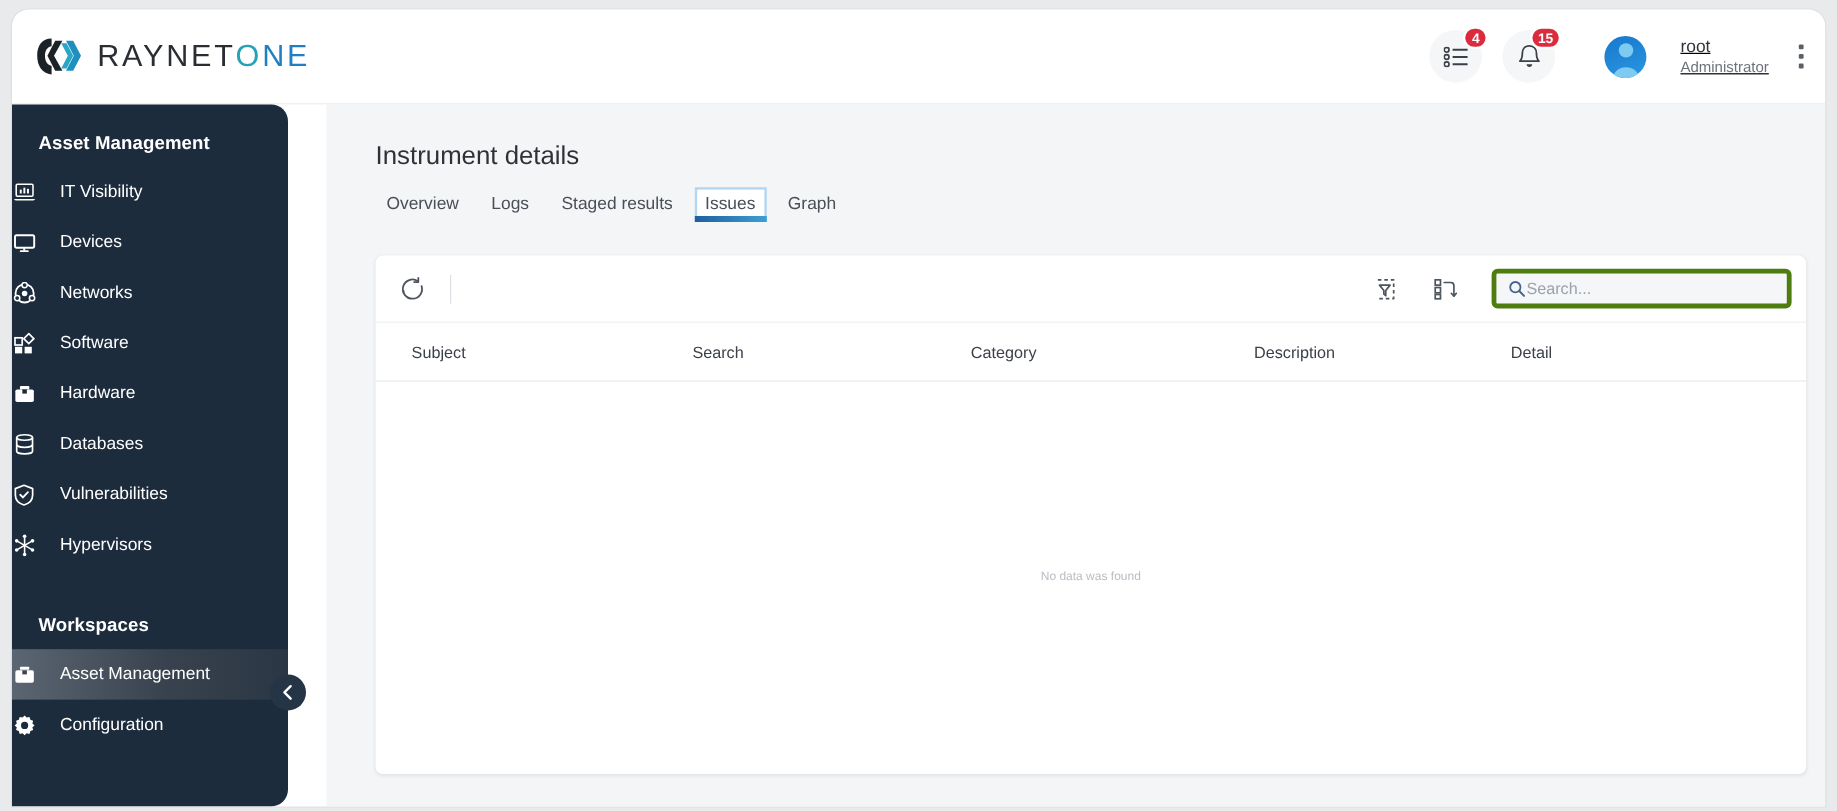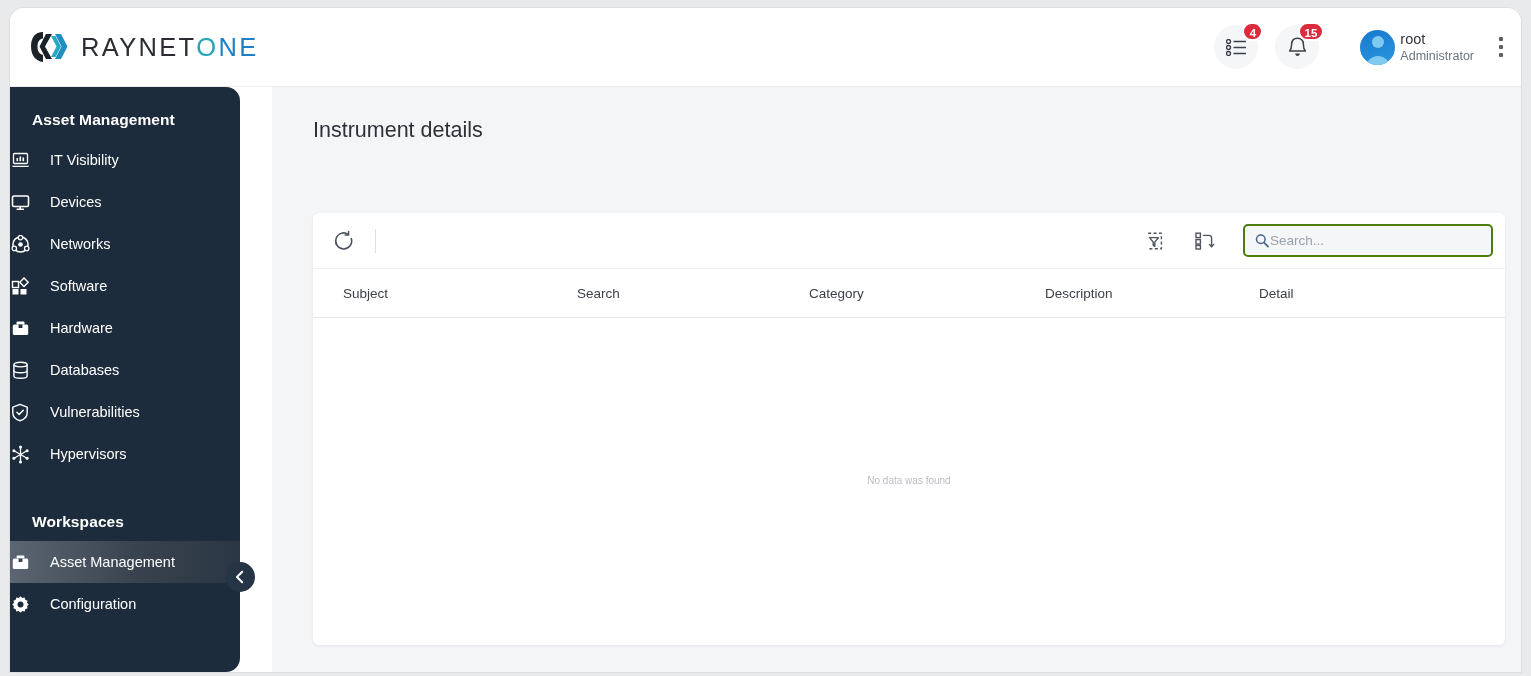--- a/index.html
+++ b/index.html
@@ -45,21 +45,21 @@
     background: #f5f6f7; display: flex; align-items: center; justify-content: center;
   }
   .icon-circle + .icon-circle { margin-left: 17px; }
   .badge {
     position: absolute; top: -3px; right: -5px;
     min-width: 21px; height: 19px; padding: 0 5px;
     background: #dd2b3e; color: #fff; border-radius: 10px;
     font-size: 11.5px; font-weight: 700; line-height: 19px; text-align: center;
     border: 2px solid #fff;
   }
-  .user-block { display: flex; align-items: center; margin-left: 41px; gap: 5px; }
+  .user-block { display: flex; align-items: center; margin-left: 41px; gap: 28px; text-decoration: underline; }
   .avatar {
     width: 35px; height: 35px; border-radius: 50%;
     background: linear-gradient(160deg,#1878cd 0%,#2a97e0 100%);
     position: relative; overflow: hidden;
   }
   .avatar .head {
     position: absolute; left: 50%; top: 6px; transform: translateX(-50%);
     width: 12px; height: 12px; border-radius: 50%; background: #7fcaf0;
   }
   .avatar .body {
@@ -132,21 +132,21 @@
     background: #ffffff; border-radius: 6px;
     box-shadow: 0 1px 3px rgba(16,24,40,.08);
     overflow: hidden;
   }
   .toolbar { height: 55px; display: flex; align-items: center; padding: 0 12px 0 14px; }
   .tb-btn { width: 34px; height: 34px; display: flex; align-items: center; justify-content: center; cursor: pointer; }
   .tb-div { width: 1px; height: 24px; background: #dcdfe3; margin-left: 14px; }
   .tb-right { margin-left: auto; display: flex; align-items: center; gap: 14px; }
   .search-box {
     width: 250px; height: 33px; background: #f5f6f8;
-    border: 2px solid #4d7c0f; border-radius: 5px;
+    border: 4px solid #4d7c0f; border-radius: 5px;
     display: flex; align-items: center; padding: 0 10px; gap: 1px; margin-left: 8px;
   }
   .search-box input {
     border: none; outline: none; background: transparent;
     font-size: 13.5px; color: #3b4049; font-family: "Liberation Sans", sans-serif; width: 100%;
   }
   .search-box input::placeholder { color: #9aa1ab; }
 
   .thead {
     display: flex; height: 50px; align-items: center;
@@ -353,20 +353,27 @@
     <div class="collapse-btn">
       <svg width="12" height="14" viewBox="0 0 12 14">
         <path d="M8.2 1.8 L3 7 L8.2 12.2" fill="none" stroke="#fff" stroke-width="2" stroke-linecap="round" stroke-linejoin="round"></path>
       </svg>
     </div>
   </div>
 
   <div class="main">
     <div class="page-title">Instrument details</div>
 
+    <div class="tabs">
+      <div class="tab">Overview</div>
+      <div class="tab">Logs</div>
+      <div class="tab">Staged results</div>
+      <div class="tab active">Issues</div>
+      <div class="tab">Graph</div>
+    </div>
 
     <div class="card">
       <div class="toolbar">
         <div class="tb-btn">
           <svg width="22" height="22" viewBox="0 0 22 22">
             <path d="M18.3 8.4 A8 8 0 1 1 15.2 4.3" fill="none" stroke="#4d545d" stroke-width="1.5" stroke-linecap="round"></path>
             <path d="M15.6 1.6 L15.6 5.1 L12.1 5.1" fill="none" stroke="#4d545d" stroke-width="1.5" stroke-linecap="round" stroke-linejoin="round"></path>
             <path d="M3.3 12.5 L3.3 14.2" fill="none" stroke="#4d545d" stroke-width="1.5" stroke-linecap="round"></path>
           </svg>
         </div>

